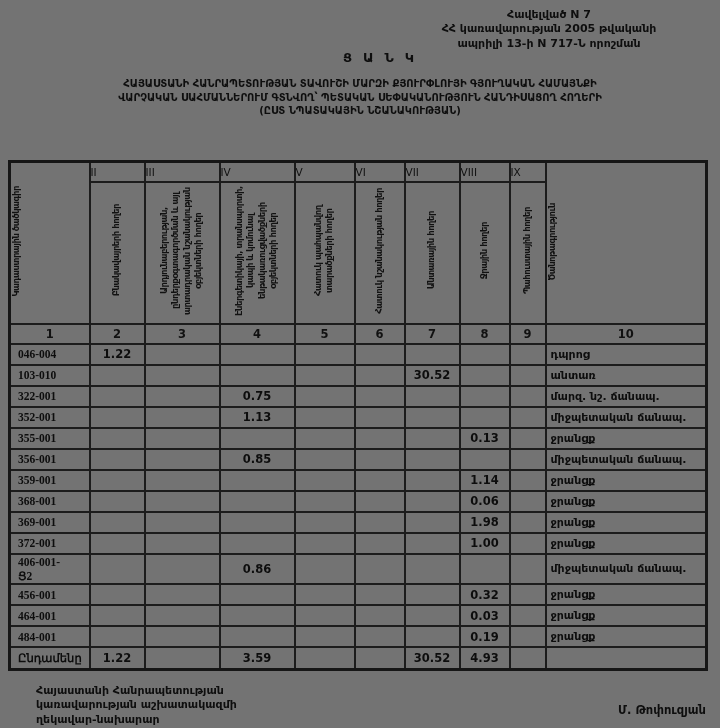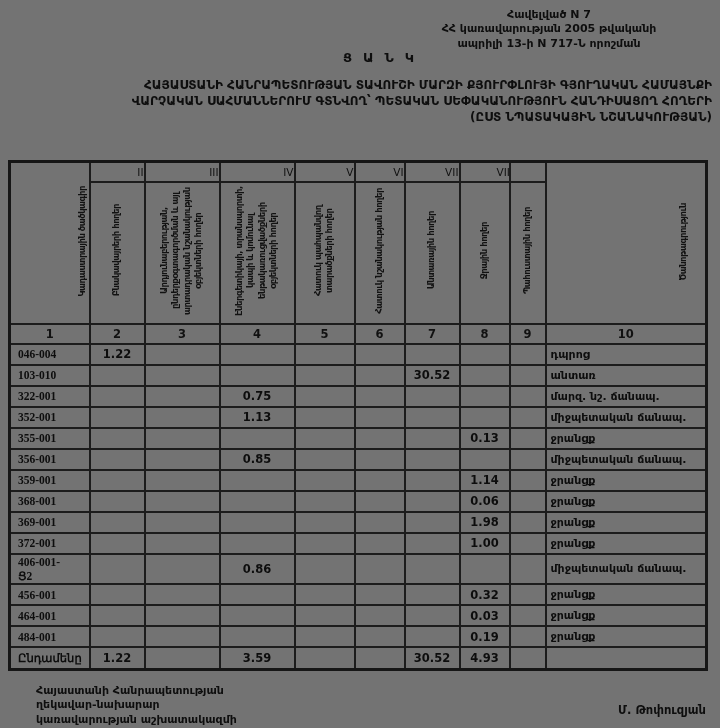--- a/index.html
+++ b/index.html
@@ -17,33 +17,33 @@
   }
   
   .list-label {
     position:absolute; top:50px; left:0; right:0; text-align:center;
     font-weight:700; font-size:13px; letter-spacing:11px; text-indent:11px;
     color:#0e0e0e;
     padding-left:37px;
   }
   
   .title {
-    position:absolute; top:77px; left:8px; right:8px; text-align:right;
-    font-weight:700; font-size:12px; line-height:1.35; color:#0e0e0e;
+    position:absolute; top:77px; left:8px; right:8px; text-align:center;
+    font-weight:700; font-size:10px; line-height:1.35; color:#0e0e0e;
   }
   
   table.maintable {
     position:absolute; top:160px; left:8px;
     border-collapse:collapse; table-layout:fixed; width:697px;
     border:3px solid #161616;
   }
   .maintable th, .maintable td {
     border:2px solid #1c1c1c; overflow:hidden;
   }
-  tr.roman-row th { height:20px; font-weight:400; font-size:10.5px; text-align:right;padding-left:36px; }
+  tr.roman-row th { height:20px; font-weight:400; font-size:10.5px; text-align:left; }
   tr.vert-row th { height:140px; vertical-align:middle; text-align:center; }
   th.vhead { vertical-align:middle; text-align:center; }
   .vert {
     display:inline-block;
     writing-mode:vertical-rl; transform:rotate(180deg);
     font-weight:700; font-size:8.5px; letter-spacing:-0.5px; line-height:1.35;
     max-height:152px; white-space:normal; color:#121212;
   }
   th.note-head { text-align:right; padding-right:16px; }
   th.note-head .vert { max-height:150px; }
@@ -317,18 +317,18 @@
           <td class="num">30.52</td>
           <td class="num">4.93</td>
           <td class="num"></td>
           <td class="note"></td>
         </tr>
       </tbody>
   </table>
 
   <div class="footer-left">
     <div>Հայաստանի Հանրապետության</div>
+    <div>կառավարության աշխատակազմի</div>
     <div>ղեկավար-նախարար</div>
-    <div>կառավարության աշխատակազմի</div>
   </div>
   <div class="signature">Մ. Թոփուզյան</div>
 
 </div>
 
 </body></html>

